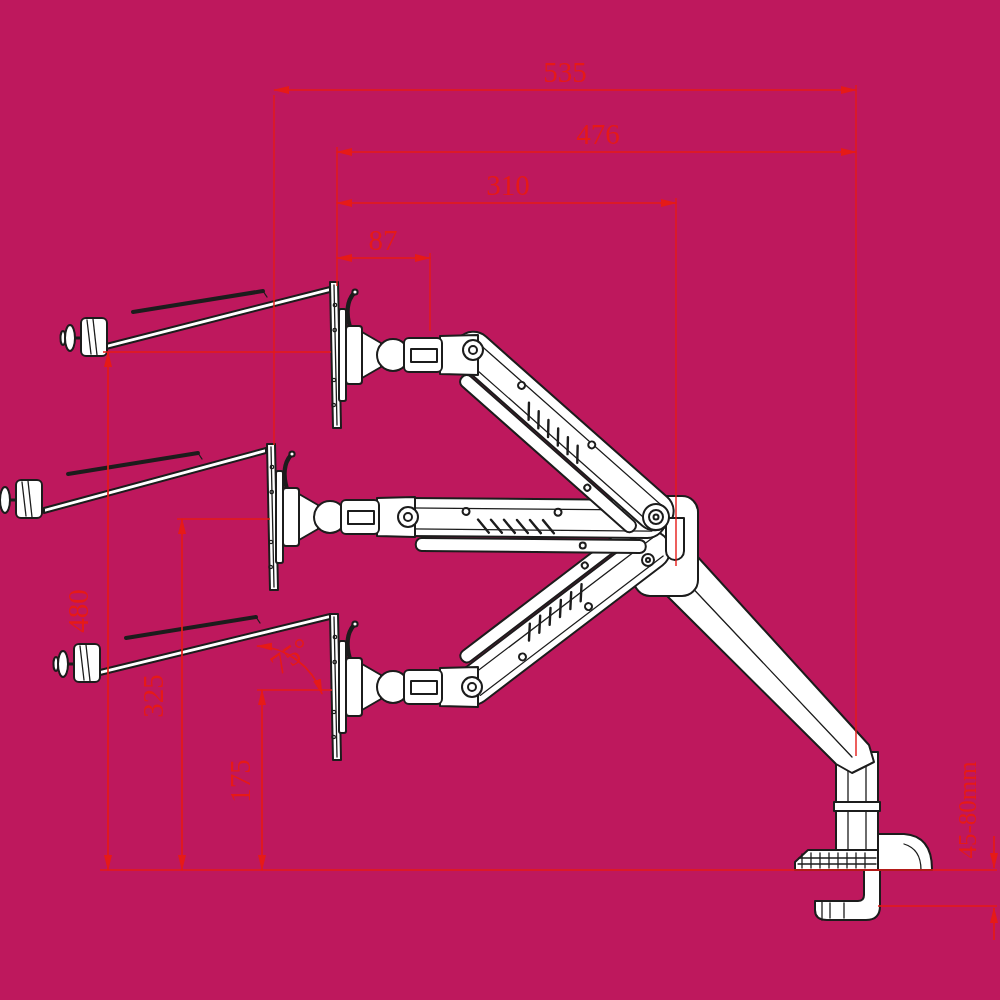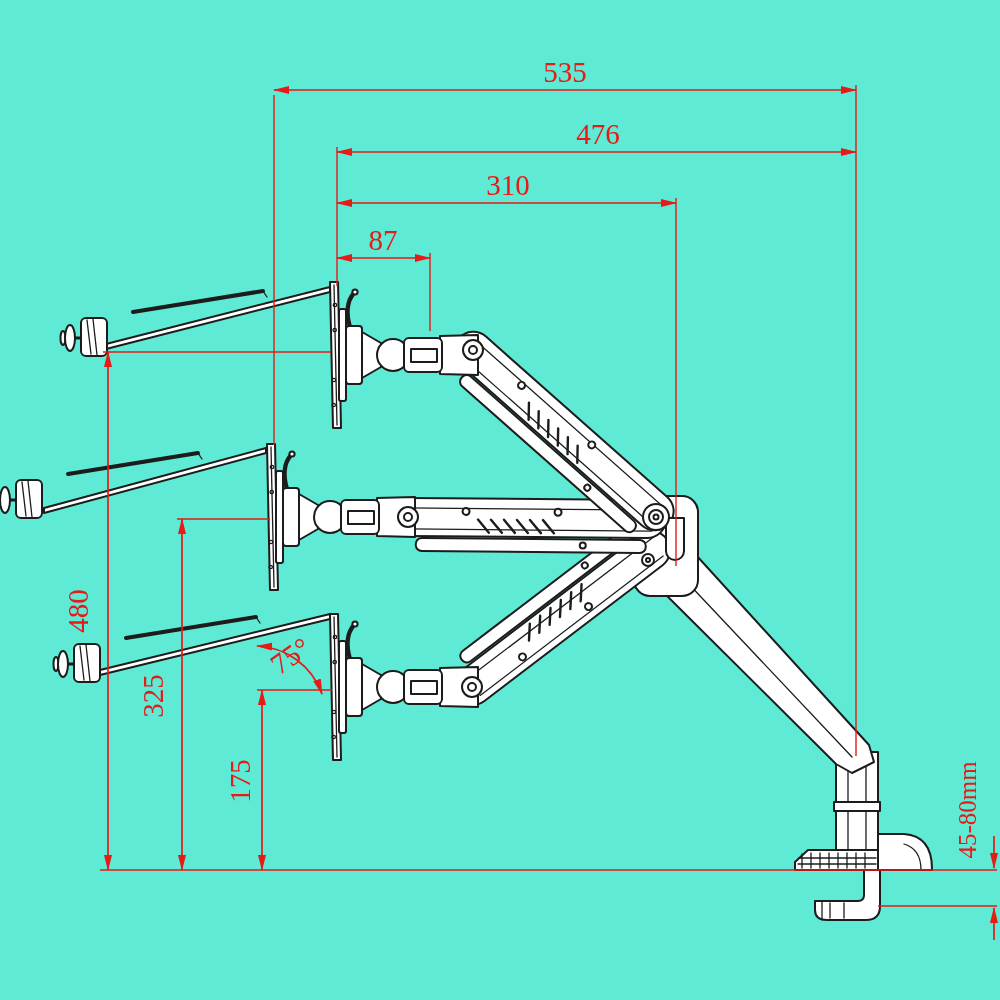--- a/index.html
+++ b/index.html
@@ -1,16 +1,16 @@
 <!DOCTYPE html>
 <html><head>
 <meta charset="utf-8">
 <style>
   html,body{margin:0;padding:0;background:#ffffff;}
-  .stage{position:relative;width:1000px;height:1000px;background:#5eead4;overflow:hidden;
+  .stage{position:relative;width:1000px;height:1000px;background:#be185d;overflow:hidden;
          font-family:"Liberation Serif","DejaVu Serif",serif;}
   svg{display:block}
   .k  {stroke:#1c1c1c;stroke-width:2;fill:none;stroke-linecap:round;stroke-linejoin:round;}
   .kw {stroke:#1c1c1c;stroke-width:2;fill:#ffffff;stroke-linecap:round;stroke-linejoin:round;}
   .kt {stroke:#1c1c1c;stroke-width:1.3;fill:none;stroke-linecap:round;}
   .kd {stroke:#1c1c1c;stroke-width:2.4;fill:none;stroke-linecap:round;}
   .r  {stroke:#e61a17;stroke-width:1.7;fill:none;}
   .re {stroke:#e61a17;stroke-width:1.4;fill:none;}
   .rt {fill:#e61a17;font-size:29px;text-anchor:middle;}
   .rts{fill:#e61a17;font-size:25px;text-anchor:middle;}

